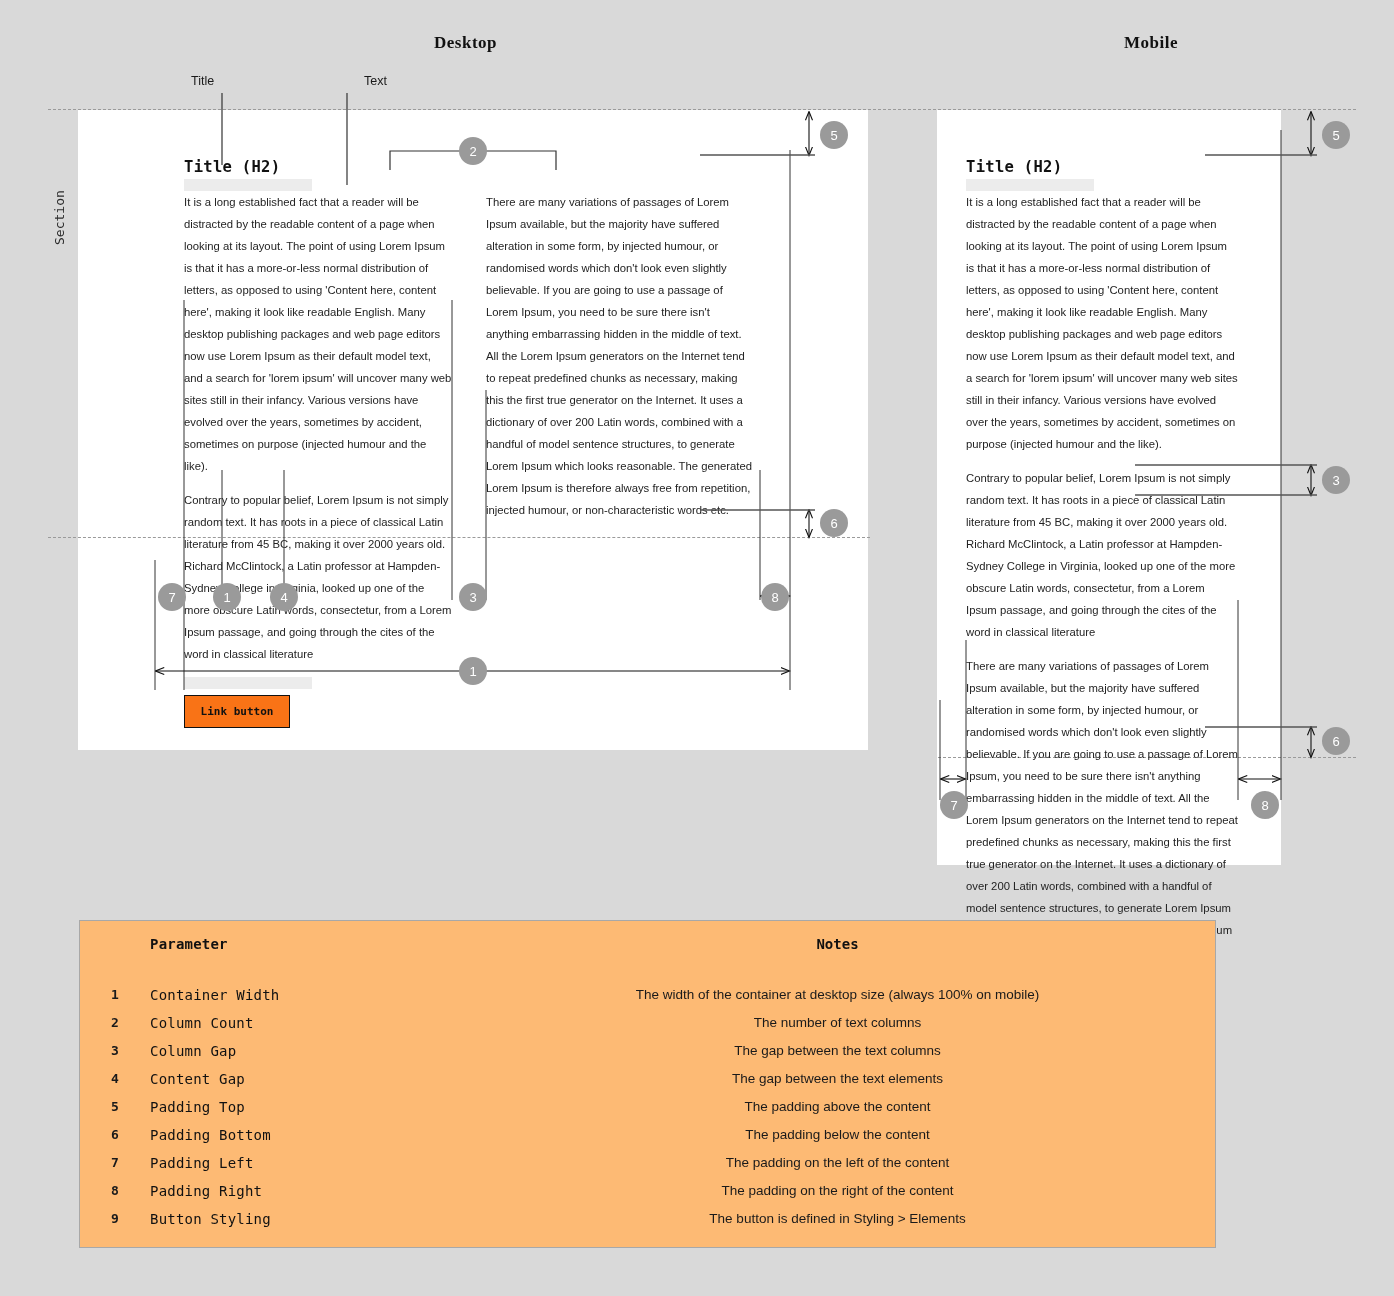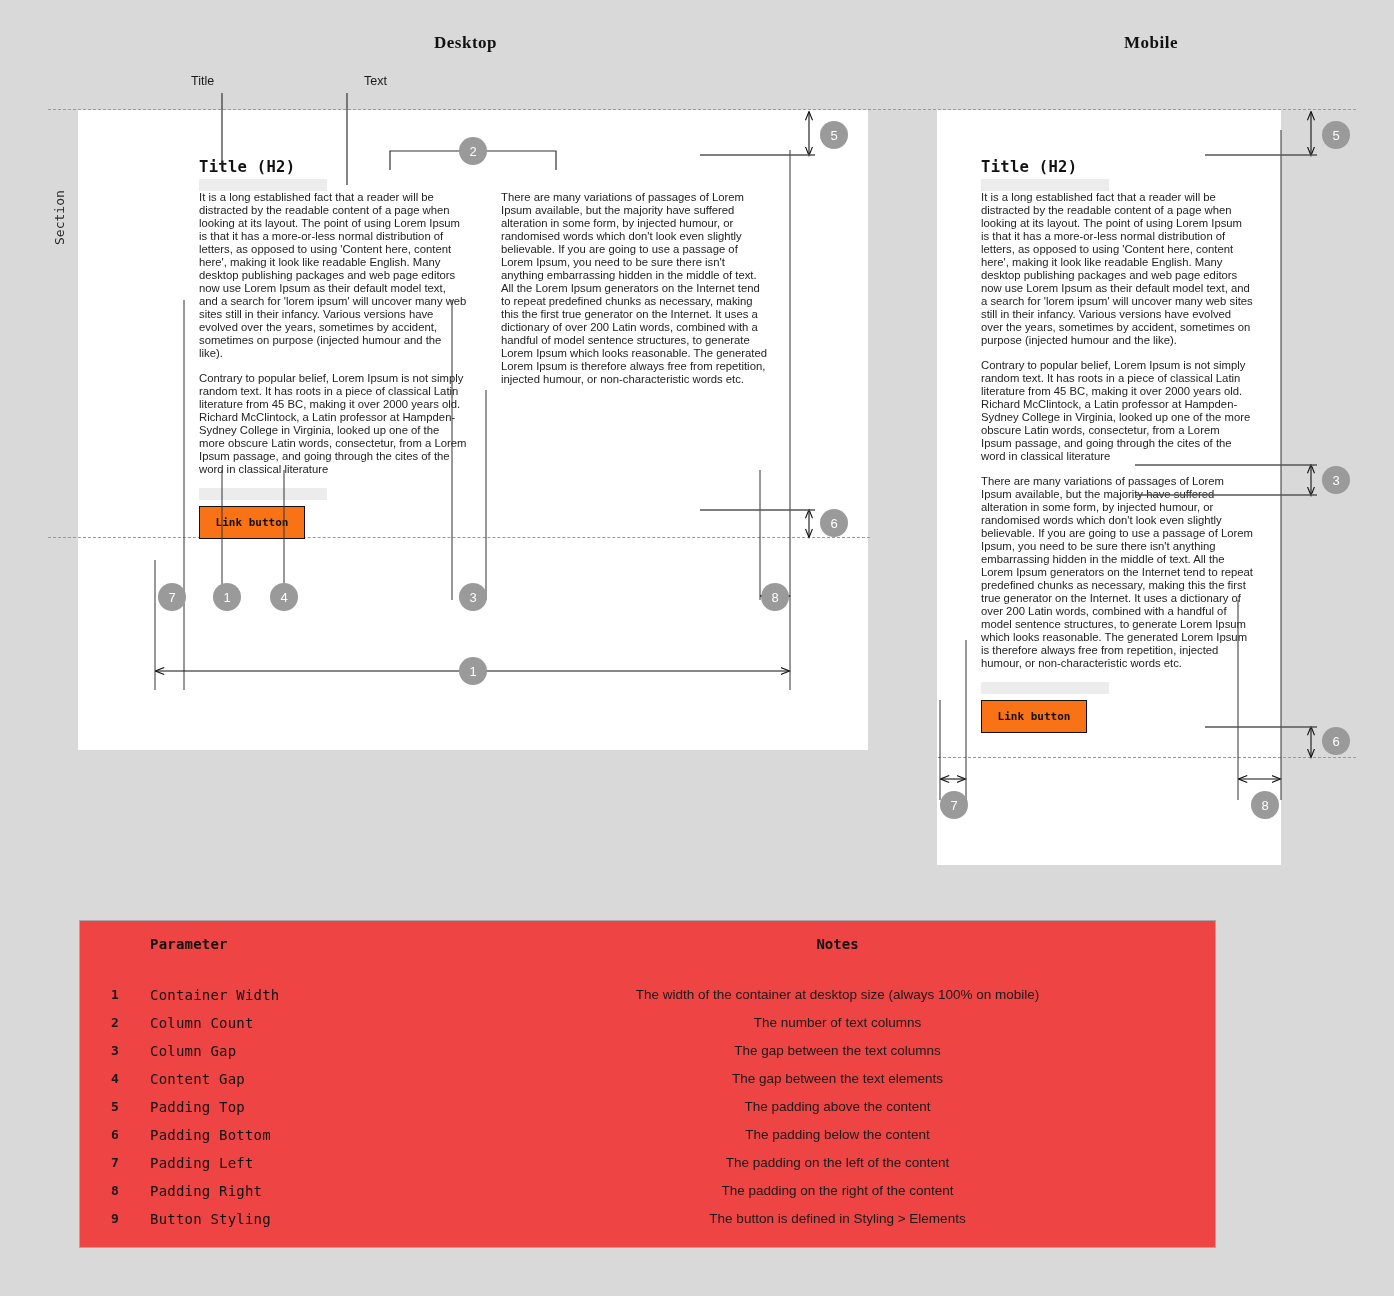--- a/index.html
+++ b/index.html
@@ -33,36 +33,36 @@
   #desktop-panel{left:78px;top:110px;width:790px;height:640px;}
   #mobile-panel{left:937px;top:110px;width:344px;height:755px;}
 
   
   .dash-h{position:absolute;height:0;border-top:1px dashed #9a9a9a;}
   #guide-top{left:48px;top:109px;width:1308px;}
   #guide-desktop-bottom{left:48px;top:537px;width:822px;}
   #guide-mobile-bottom{left:938px;top:757px;width:418px;}
 
   
-  .content{position:absolute;margin-left:15px;}
+  .content{position:absolute;}
   #desktop-content{left:184px;top:158px;width:598px;}
   #mobile-content{left:966px;top:158px;width:272px;}
 
   h2.h2{
     margin:0;font-family:"DejaVu Sans Mono","Liberation Mono",monospace;
     font-weight:bold;font-size:15.5px;letter-spacing:.3px;color:#111;
   }
   .placeholder-bar{background:#ececec;height:12px;margin-top:3px;}
   #desktop-title-bar{width:128px;}
   #mobile-title-bar{width:128px;}
   #desktop-btn-bar{width:128px;margin-top:2px;}
   #mobile-btn-bar{width:128px;margin-top:2px;}
 
   p.body{
-    margin:0 0 12px 0;font-size:11.3px;line-height:13px;color:#232323;
+    margin:0 0 12px 0;font-size:11.3px;line-height:22px;color:#232323;
   }
   p.body:last-child{margin-bottom:0;}
 
   .cols{display:flex;gap:0;}
   .col{width:268px;}
   .col.right{margin-left:34px;}
 
   .link-button{
     border:1px solid #111;background:#f97316;
     font-family:"DejaVu Sans Mono","Liberation Mono",monospace;
@@ -83,21 +83,21 @@
 
   
   .leader-label{
     position:absolute;font-size:12.5px;color:#1a1a1a;
     font-family:"Liberation Sans",sans-serif;
   }
 
   
   #param-table{
     position:absolute;left:79px;top:920px;width:1137px;
-    border:1px solid #a8a8a8;border-collapse:collapse;background:#ef4444;
+    border:1px solid #a8a8a8;border-collapse:collapse;background:#fdba74;
   }
   #param-table td,#param-table th{
     border:0;padding:0;vertical-align:middle;
   }
   .t-head{height:46px;}
   .t-head .cell{
     font-family:"DejaVu Sans Mono","Liberation Mono",monospace;
     font-weight:bold;font-size:14px;color:#111;
   }
   .c-num{width:70px;text-align:center;

